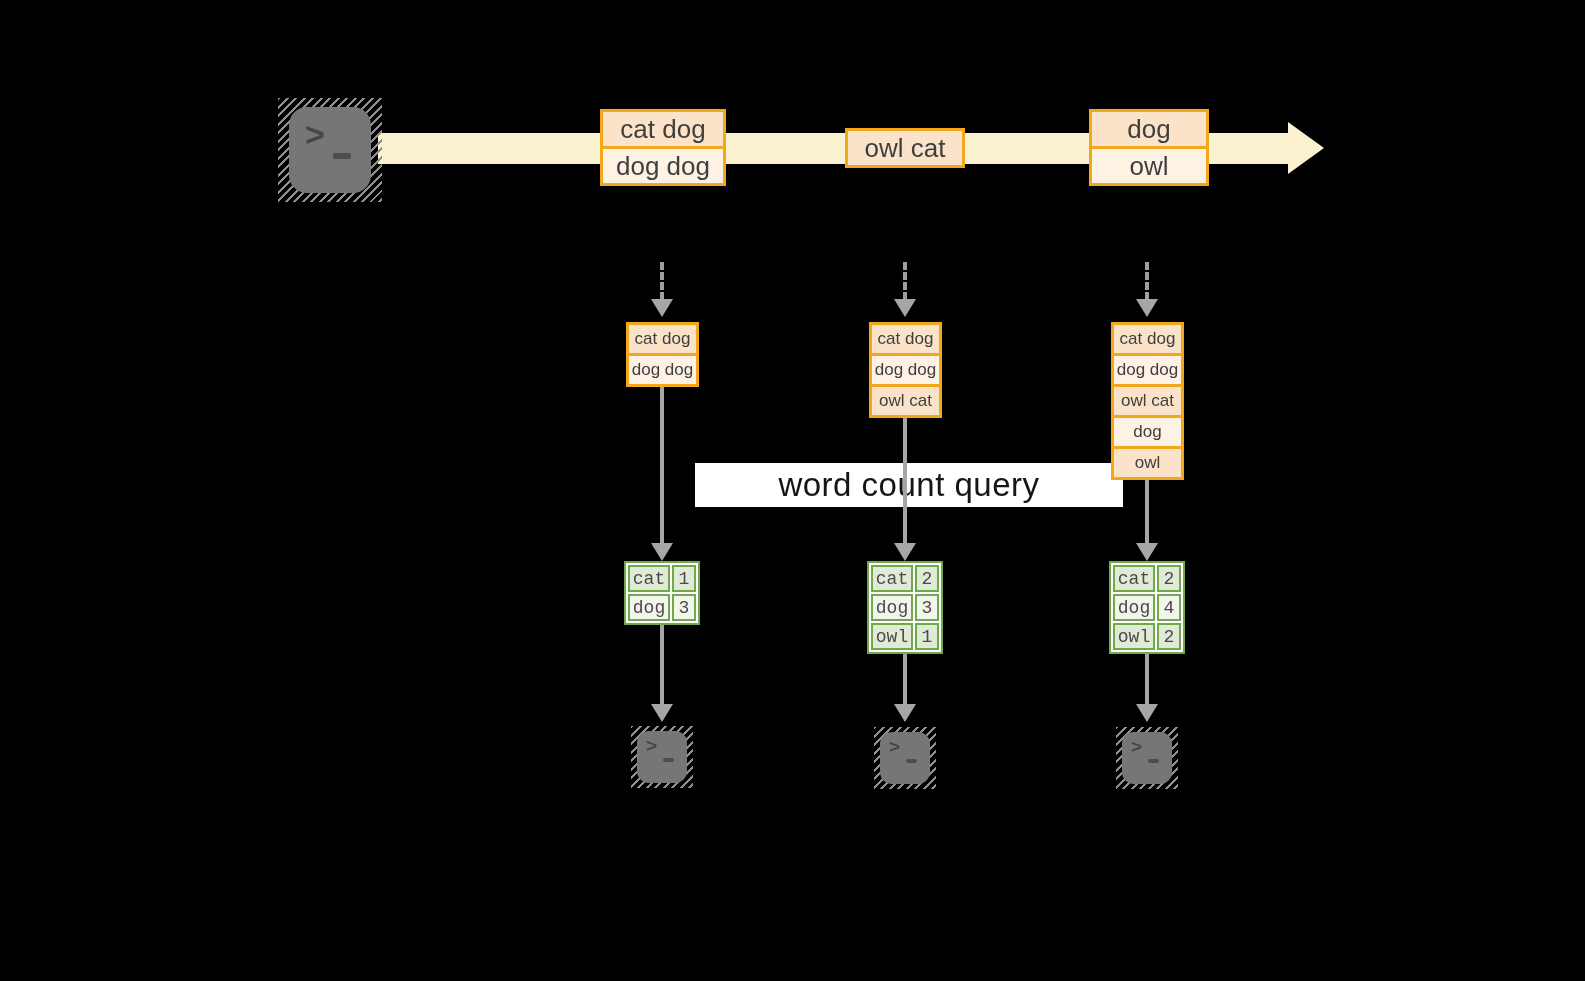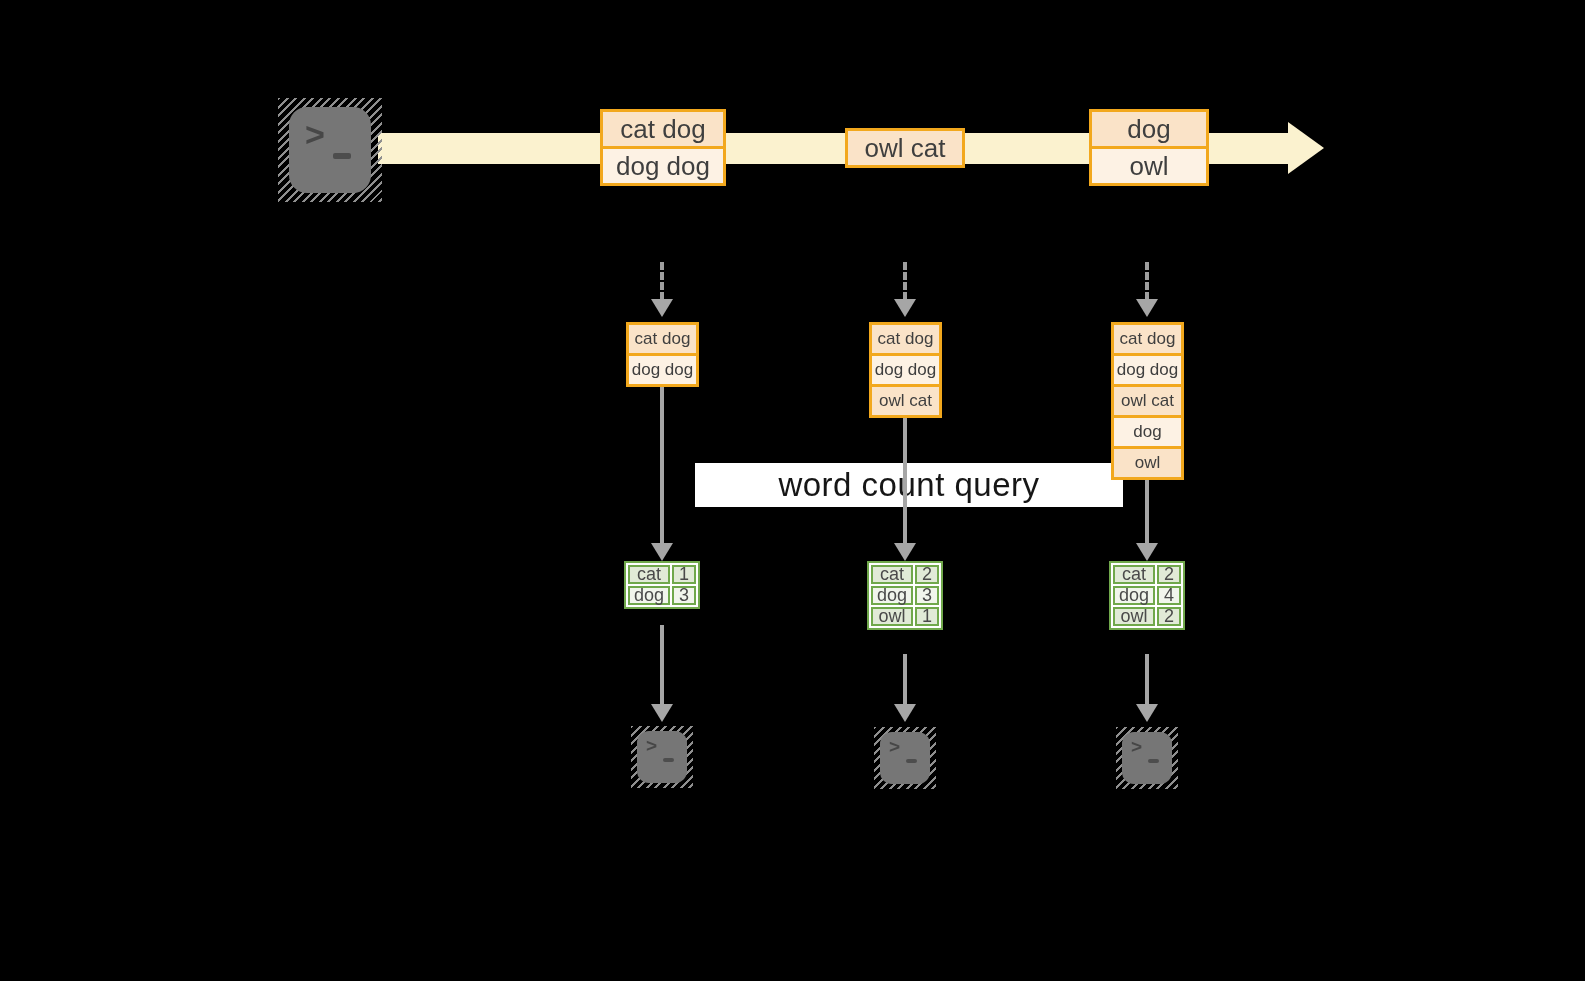--- a/index.html
+++ b/index.html
@@ -45,22 +45,22 @@
          border-top:18px solid #A6A6A6;}
 
   
   .qband{position:absolute;left:695px;top:463px;width:428px;height:44px;background:#FFFFFF;z-index:1;
          display:flex;align-items:center;justify-content:center;}
   .qband span{font-size:33px;color:#161616;letter-spacing:0.5px;}
 
   
   .gtable{position:absolute;background:#FFFFFF;border:2px solid #70A84B;padding:2px;z-index:3;
           display:grid;grid-template-columns:42px 24px;gap:2px;}
-  .gcell{border:2px solid #70A84B;height:19px;box-sizing:border-box;display:flex;align-items:center;
-         justify-content:center;font-size:18px;color:#4A4A4A;}
+  .gcell{border:2px solid #70A84B;height:27px;box-sizing:border-box;display:flex;align-items:center;
+         justify-content:center;font-size:18px;color:#4A4A4A;font-family:Liberation Mono, monospace;}
   .gtable .r1{background:#E1EAD7;}
   .gtable .r2{background:#F1F5EC;}
   .gtable .r3{background:#E1EAD7;}
 </style>
 </head>
 <body>
 
 <div class="canvas">
 
   <div class="shaft"></div>

